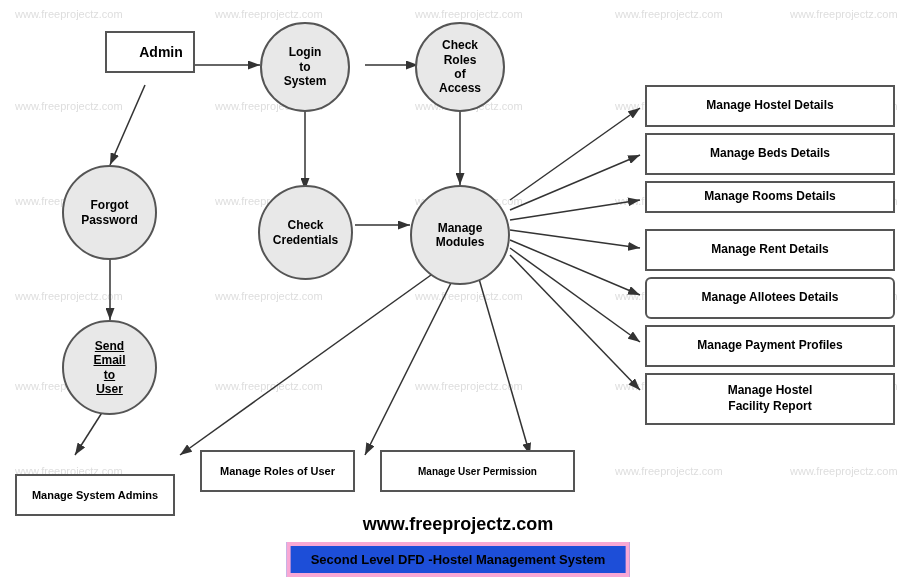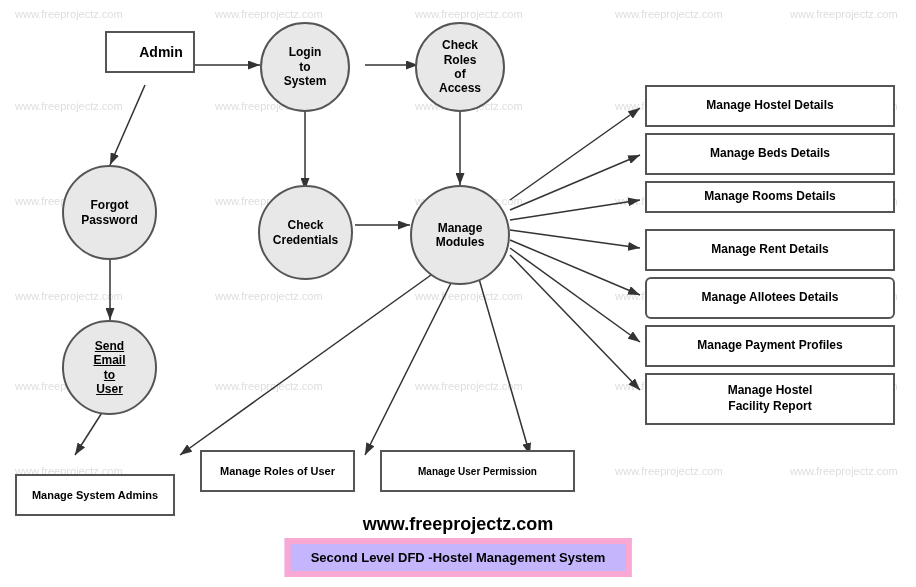--- a/index.html
+++ b/index.html
@@ -66,22 +66,22 @@
       font-size: 18px;
       font-weight: bold;
       color: #000;
     }
 
     .footer-title {
       position: absolute;
       bottom: 10px;
       left: 50%;
       transform: translateX(-50%);
-      border: 6px solid #f9a8d4;
-      background: #c4b5fd;
+      border: 4px solid #f9a8d4;
+      background: #1d4ed8;
       padding: 6px 20px;
       font-size: 13px;
       font-weight: bold;
       white-space: nowrap;
     }
   </style>
 </head>
 <body>
 
 <div class="watermark" style="top:8px;left:15px">www.freeprojectz.com</div>

